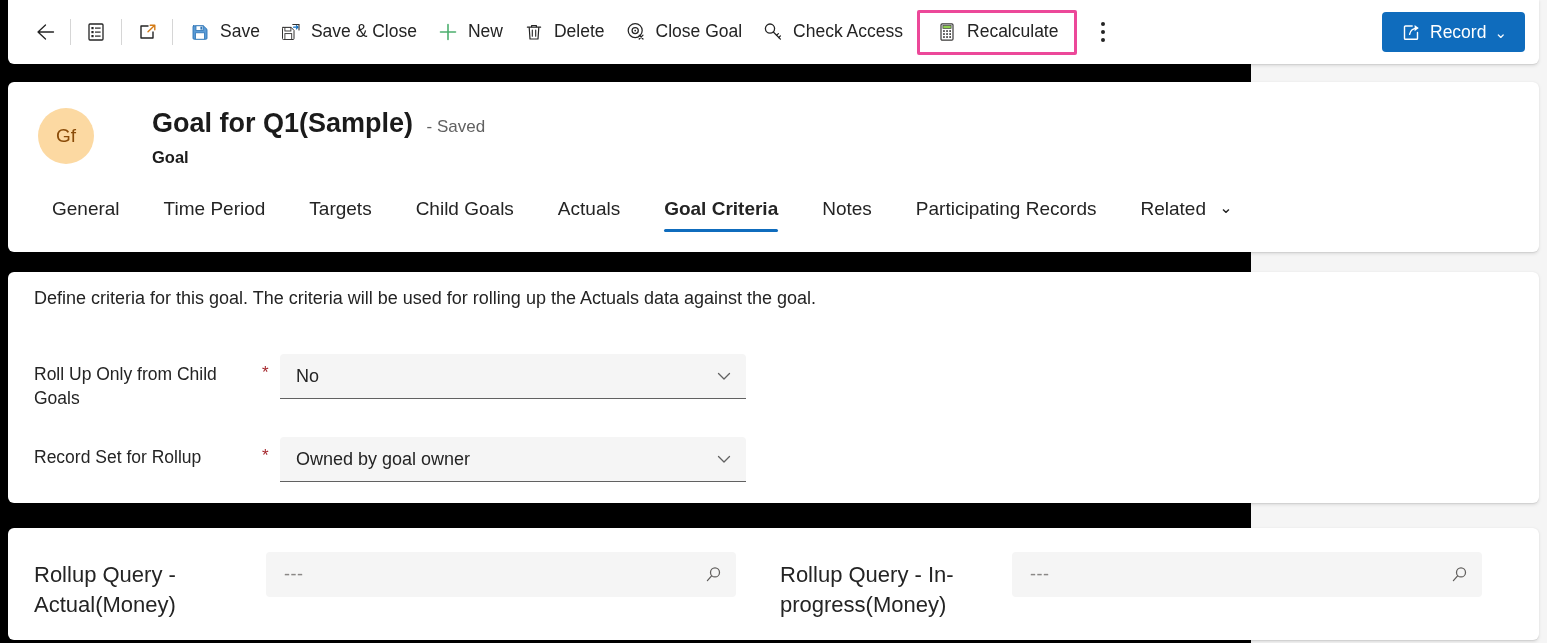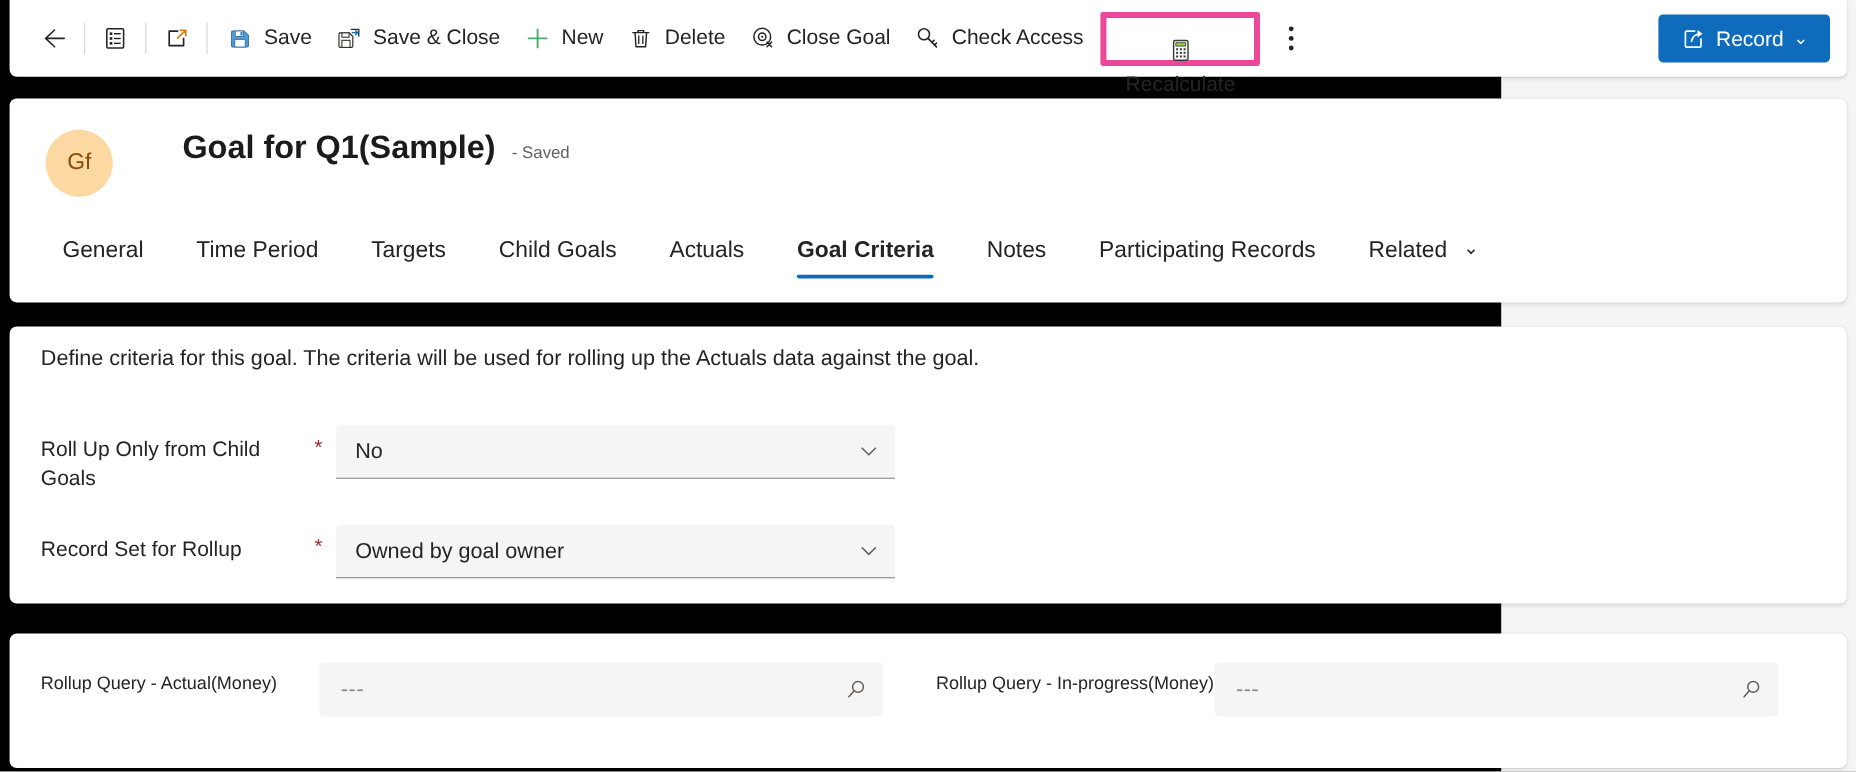--- a/index.html
+++ b/index.html
@@ -52,26 +52,25 @@
     flex: 0 0 1px;
   }
   .icon-only {
     padding: 0 8px;
   }
   .spacer { flex: 1 1 auto; }
 
   
   .hl-box {
     position: relative;
-    border: 5px solid #ec4899;
+    border: 3px solid #ec4899;
     border-radius: 2px;
     padding: 16px 16px;
     height: 45px;
     margin: 0 4px;
-    flex-direction: column;
   }
 
   .overflow-btn {
     width: 32px; height: 40px;
     display: flex; align-items: center; justify-content: center;
     border-radius: 4px; cursor: pointer;
     margin-left: 6px; margin-right: 10px;
   }
   .dot { width: 4px; height: 4px; border-radius: 50%; background: #242424; margin: 2px 0; }
 
@@ -97,21 +96,21 @@
     background: #fcd9a2; color: #8a4b08;
     display: flex; align-items: center; justify-content: center;
     font-size: 19px; flex: 0 0 56px;
   }
   .title-wrap { margin-left: 22px; padding-top: 1px; }
   .rec-title {
     font-size: 27px; color: #1b1b1b; font-weight: bold;
     display: inline; line-height: 1.1;
   }
   .rec-saved {
-    font-size: 14px; color: #616161; margin-left: 9px;
+    font-size: 17px; color: #616161; margin-left: 9px;
   }
   .rec-sub {
     font-size: 16.5px; color: #1b1b1b; font-weight: bold; margin-top: 9px;
   }
 
   
   .tabs {
     position: absolute; left: 30px; top: 112px;
     display: flex; align-items: flex-end; gap: 16px;
   }
@@ -168,21 +167,21 @@
     width: 470px; height: 45px;
     background: #f5f5f5;
     border-radius: 4px;
     display: flex; align-items: center;
     padding: 0 12px 0 18px;
     cursor: text;
     font-size: 18px; color: #8a8886;
   }
   .lookup .val { flex: 1 1 auto; letter-spacing: 0.5px; }
   .lk-label {
-    width: 232px; font-size: 15px; color: #242424; line-height: 1.35;
+    width: 232px; font-size: 22px; color: #242424; line-height: 1.35;
     padding-top: 8px;
   }
   svg { display: block; }
 </style>
 </head>
 <body>
 
 <div class="page">
 
   <div class="card cmdbar">
@@ -339,20 +338,21 @@
   </div>
 
   <div class="card headcard">
     <div class="head-row">
       <div class="avatar">Gf</div>
       <div class="title-wrap">
         <div>
           <span class="rec-title">Goal for Q1(Sample)</span>
           <span class="rec-saved">- Saved</span>
         </div>
+        <div class="rec-sub">Goal</div>
       </div>
     </div>
 
     <div class="tabs">
       <div class="tab"><span>General</span></div>
       <div class="tab"><span>Time Period</span></div>
       <div class="tab"><span>Targets</span></div>
       <div class="tab"><span>Child Goals</span></div>
       <div class="tab"><span>Actuals</span></div>
       <div class="tab active"><span>Goal Criteria</span></div>

